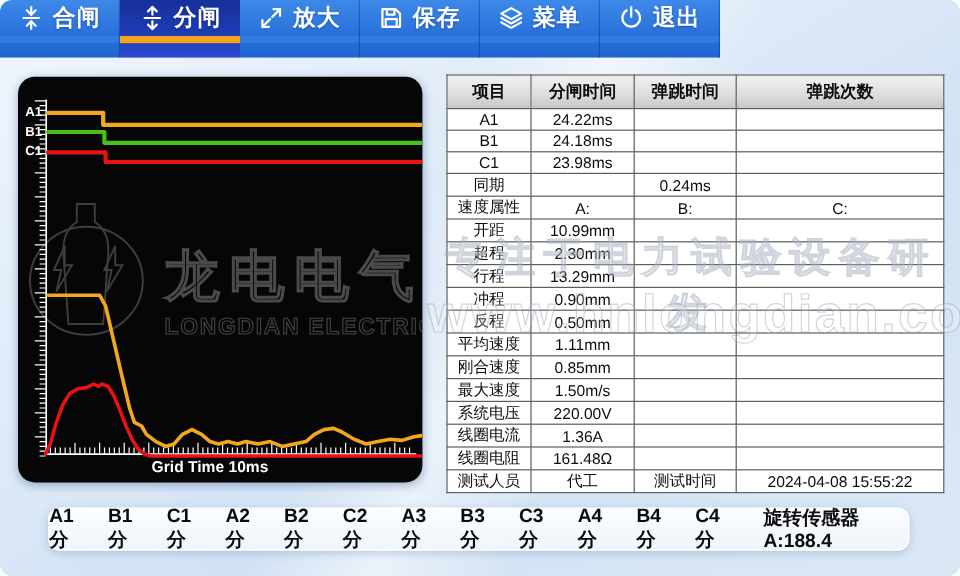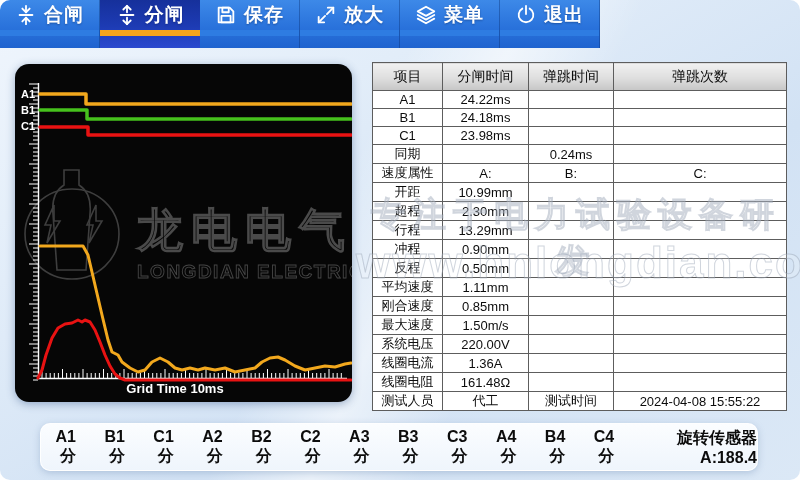--- a/index.html
+++ b/index.html
@@ -33,34 +33,34 @@
     position:absolute;left:15px;top:64px;width:337px;height:338px;
     background:#060606;border-radius:14px;overflow:hidden;box-shadow:0 2px 8px rgba(60,90,140,.45);
   }
   .chart-panel svg{position:absolute;left:0;top:0;width:337px;height:338px;}
   .trace-lab{position:absolute;color:#fff;font-size:11px;font-weight:700;left:6px;width:18px;text-align:left;}
   .grid-label{position:absolute;left:70px;top:317px;width:180px;text-align:center;color:#fff;font-size:13px;font-weight:700;}
   
   .table-wrap{position:absolute;left:372px;top:62px;width:414px;}
   table{border-collapse:collapse;width:414px;table-layout:fixed;background:#fff;}
   th,td{border:1px solid #5d5d5d;text-align:center;overflow:hidden;white-space:nowrap;color:#0c0c0c;padding:0 2px;}
-  th{height:28px;font-size:14px;font-weight:400;background:linear-gradient(180deg,#f1f1f1 0%,#dedede 55%,#c6c6c6 100%);}
+  th{height:28px;font-size:14px;font-weight:700;background:linear-gradient(180deg,#f1f1f1 0%,#dedede 55%,#c6c6c6 100%);}
   td{height:18px;font-size:13px;}
   
   .wm{position:absolute;left:356px;width:440px;text-align:center;pointer-events:none;z-index:4;
       color:rgba(255,255,255,.16);-webkit-text-stroke:1px rgba(150,162,180,.45);font-weight:700;}
   .wm1{top:192px;font-size:34px;letter-spacing:7px;}
   .wm2{top:238px;font-size:44px;letter-spacing:2px;}
   
   .statusbar{
-    position:absolute;left:40px;top:423px;width:718px;height:48px;border-radius:10px;
+    position:absolute;left:40px;top:423px;width:718px;height:36px;border-radius:10px;
     background:linear-gradient(180deg,#fbfdff 0%,#eff5fc 100%);
     border:1px solid rgba(255,255,255,.9);box-shadow:0 2px 7px rgba(110,140,180,.38);
     display:flex;align-items:center;justify-content:center;gap:14px;
-    font-size:16px;font-weight:700;color:#0c0c0c;z-index:6;text-align:right;
+    font-size:16px;font-weight:700;color:#0c0c0c;z-index:6;
   }
   .statusbar .sensor{margin-left:8px;}
 </style>
 </head>
 <body>
 
 <div id="app">
 
   <nav class="tabbar">
       <div class="tab">
@@ -85,37 +85,37 @@
               <line x1="12" y1="15" x2="12" y2="22"></line>
               <polyline points="8,18 12,22 16,18"></polyline>
             </svg></span>
           <span class="lbl">分闸</span>
         </div>
         <div class="strip"></div>
       </div>
       <div class="tab">
         <div class="row">
           <span class="ic"><svg viewBox="0 0 24 24">
-              <path d="M4,4 h12 l4,4 v12 h-16 z"></path>
-              <rect x="8" y="4" width="7" height="5"></rect>
-              <rect x="7" y="13" width="10" height="7"></rect>
-            </svg></span>
-          <span class="lbl">保存</span>
-        </div>
-        <div class="strip"></div>
-      </div>
-      <div class="tab">
-        <div class="row">
-          <span class="ic"><svg viewBox="0 0 24 24">
               <polyline points="14,4 20,4 20,10"></polyline>
               <line x1="20" y1="4" x2="13" y2="11"></line>
               <polyline points="4,14 4,20 10,20"></polyline>
               <line x1="4" y1="20" x2="11" y2="13"></line>
             </svg></span>
           <span class="lbl">放大</span>
+        </div>
+        <div class="strip"></div>
+      </div>
+      <div class="tab">
+        <div class="row">
+          <span class="ic"><svg viewBox="0 0 24 24">
+              <path d="M4,4 h12 l4,4 v12 h-16 z"></path>
+              <rect x="8" y="4" width="7" height="5"></rect>
+              <rect x="7" y="13" width="10" height="7"></rect>
+            </svg></span>
+          <span class="lbl">保存</span>
         </div>
         <div class="strip"></div>
       </div>
       <div class="tab">
         <div class="row">
           <span class="ic"><svg viewBox="0 0 24 24">
               <polygon points="12,3 21,8 12,13 3,8"></polygon>
               <polyline points="3,12 12,17 21,12"></polyline>
               <polyline points="3,16 12,21 21,16"></polyline>
             </svg></span>

